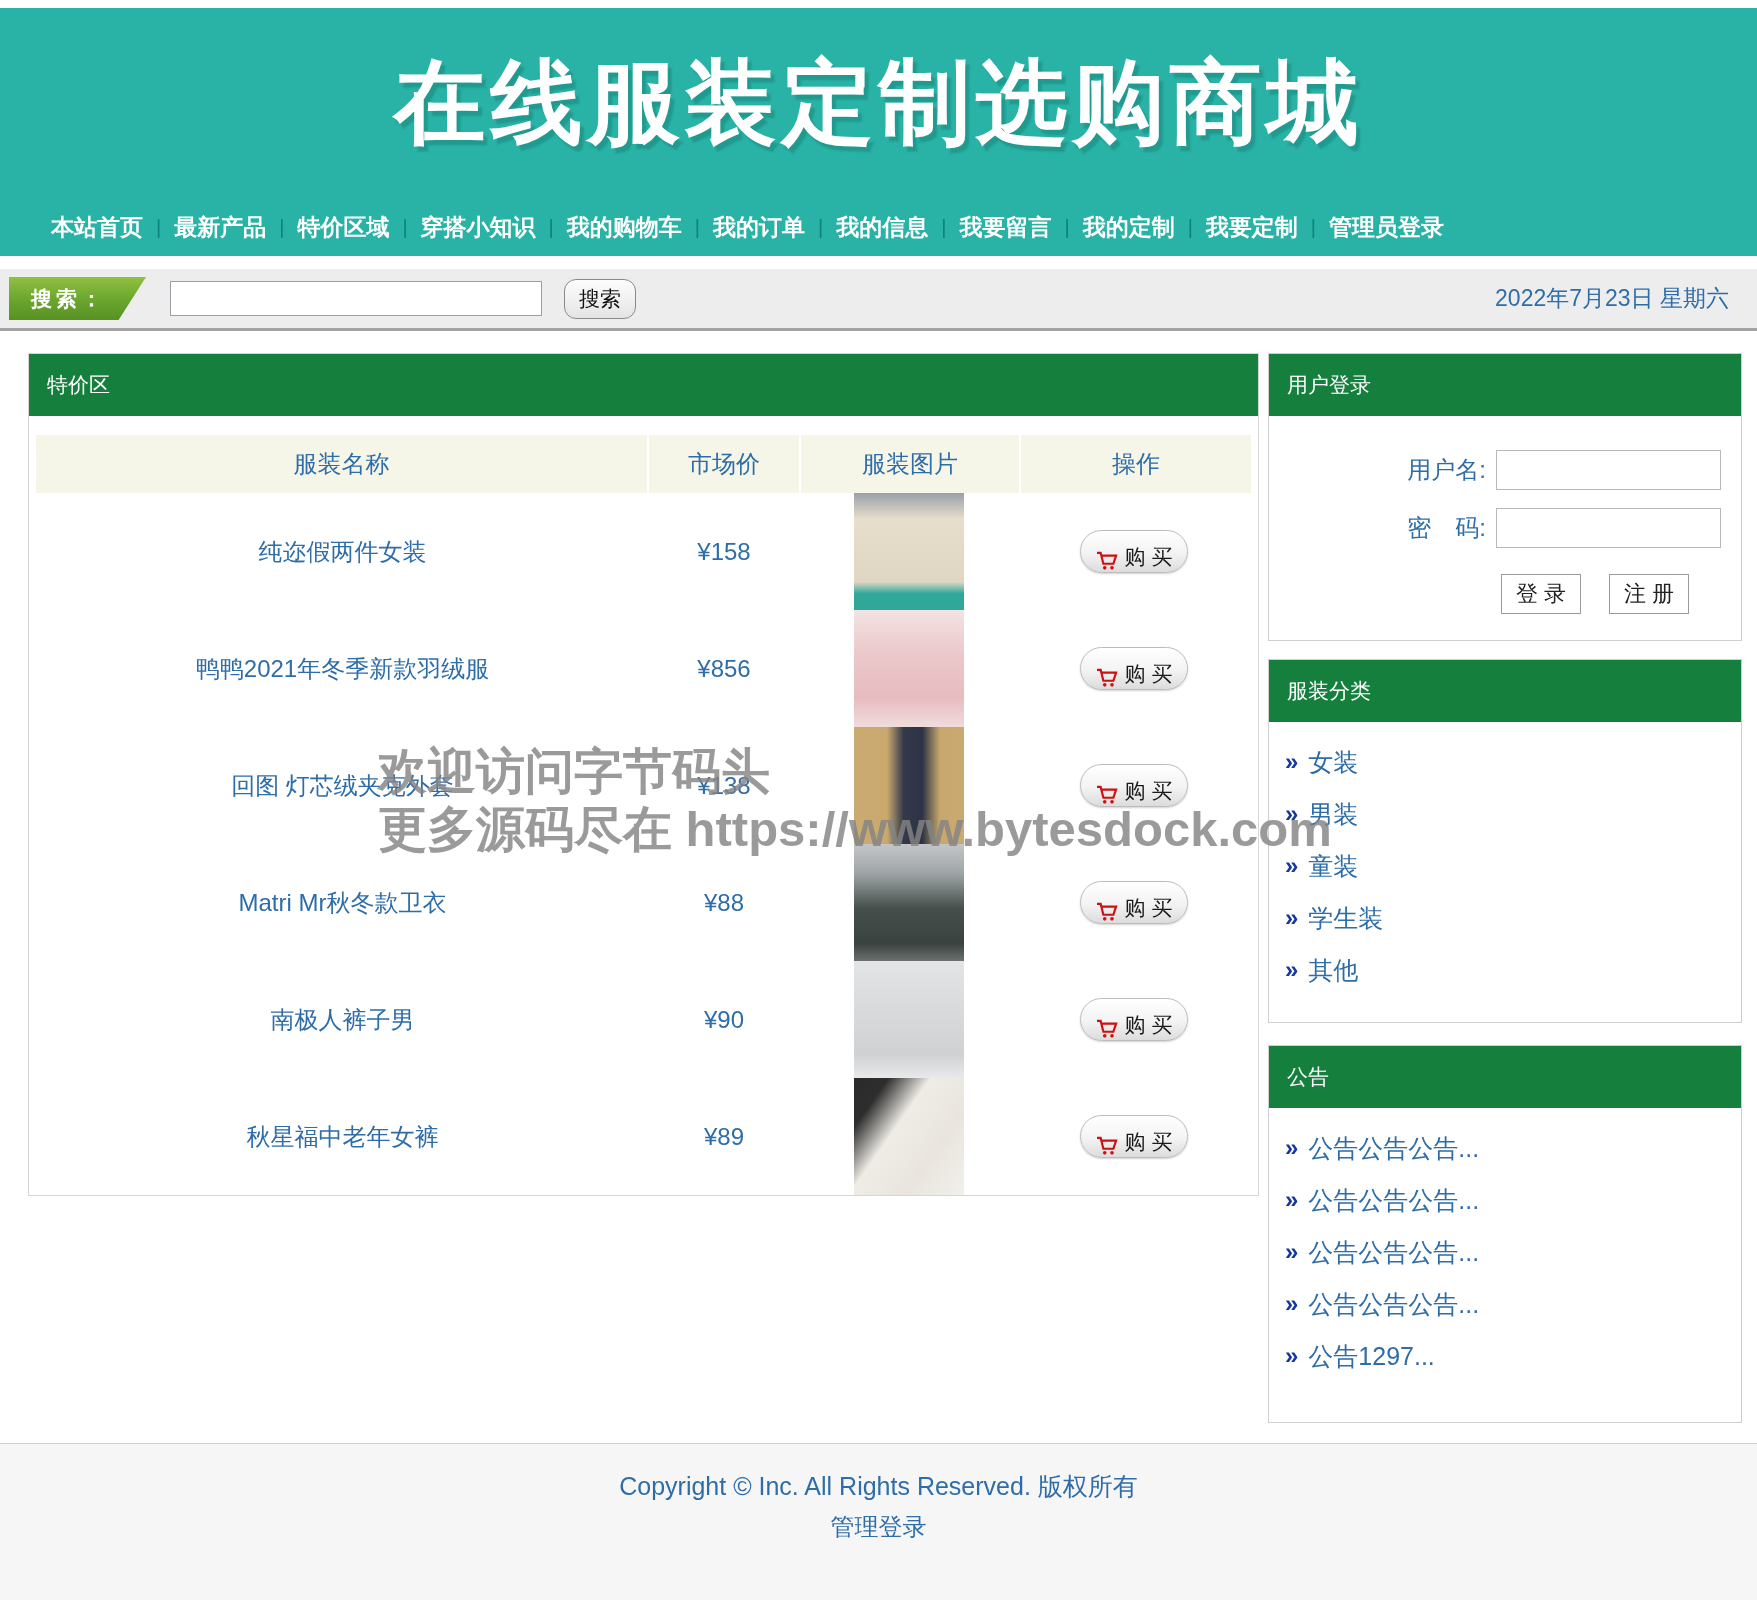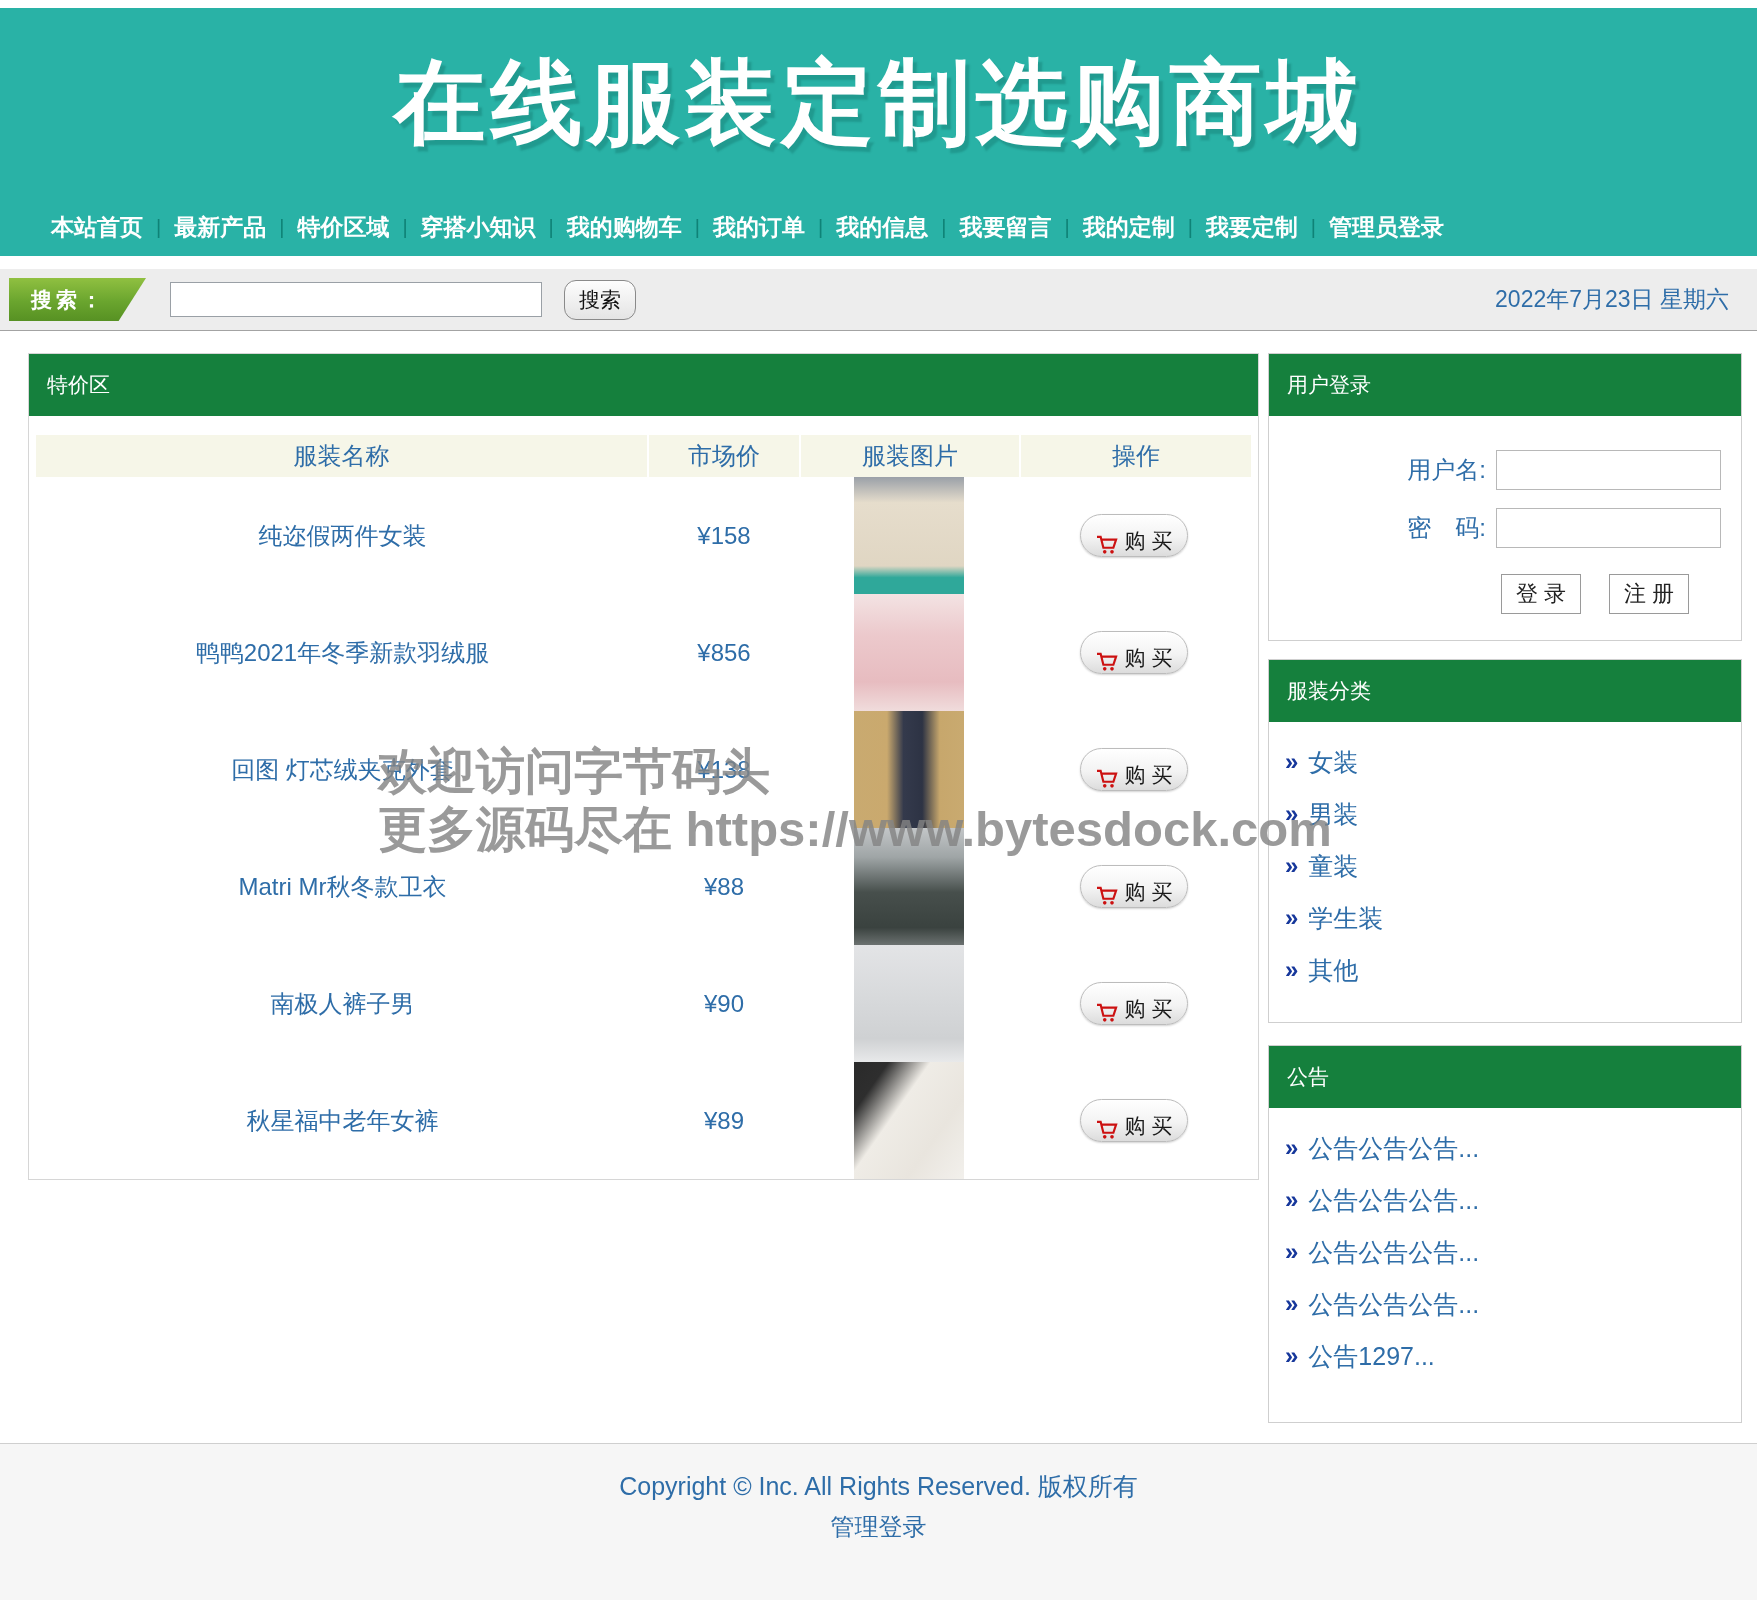--- a/index.html
+++ b/index.html
@@ -22,21 +22,21 @@
     padding-left:38px;
   }
   .navbar a {
     color:#fff; font-size:23px; font-weight:bold; text-decoration:none;
     padding:0 13px; white-space:nowrap; cursor:pointer;
   }
   .navbar .sep { color:#0f8377; font-size:20px; }
   
   .search-bar {
     margin-top:13px; height:62px; background:#ededed;
-    display:flex; align-items:center; border-bottom:1px solid #a3a3a3;
+    display:flex; align-items:center; border-bottom:3px solid #a3a3a3;
   }
   .search-badge {
     margin-left:9px; width:137px; height:43px;
     background:linear-gradient(180deg,#90c041 0%,#6aa52e 55%,#579123 100%);
     clip-path:polygon(0 0,100% 0,80% 100%,0 100%);
     color:#fff; font-size:21px; font-weight:bold; letter-spacing:4px;
     display:flex; align-items:center; padding-left:22px;
   }
   .search-input {
     margin-left:24px; width:372px; height:35px; border:1px solid #9aa0a6;
@@ -51,21 +51,21 @@
   
   .content { display:flex; justify-content:space-between; padding:22px 15px 0 28px; }
   .panel-header {
     background:#15803d; height:62px; display:flex; align-items:center;
     padding-left:18px; color:#fff; font-size:21px;
   }
   .main-panel { width:1231px; border:1px solid #d6d6d6; background:#fff; align-self:flex-start; }
   .table { padding:19px 7px 0; }
   .thead { display:flex; }
   .th {
-    background:#f6f6e8; height:42px; margin-right:2px;
+    background:#f6f6e8; height:58px; margin-right:2px;
     display:flex; align-items:center; justify-content:center;
     color:#2e6da8; font-size:24px;
   }
   .th:last-child { margin-right:0; }
   .th-name { width:611px; } .th-price { width:150px; }
   .th-img { width:218px; } .th-op { width:230px; }
   .trow { display:flex; align-items:center; height:117px; }
   .td-name { width:613px; text-align:center; }
   .td-name a { color:#2e6da8; font-size:24px; text-decoration:none; cursor:pointer; }
   .td-price { width:150px; text-align:center; color:#2e6da8; font-size:24px; }

